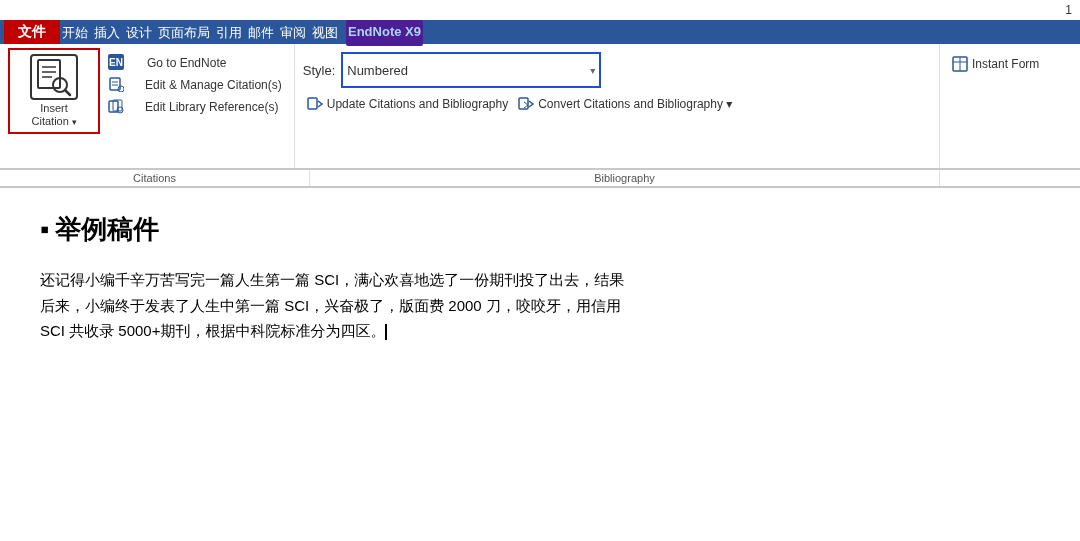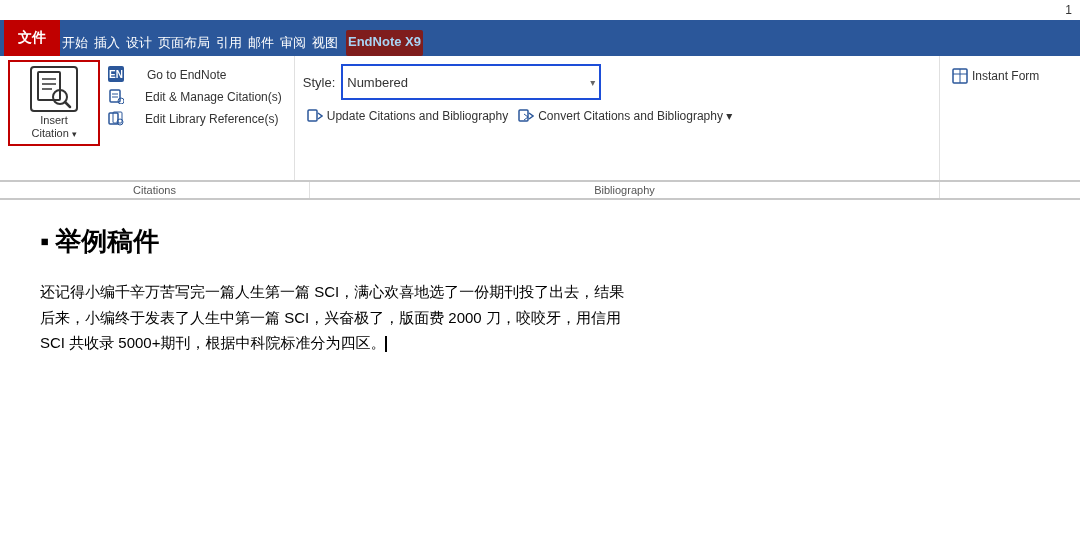--- a/index.html
+++ b/index.html
@@ -19,23 +19,23 @@
       justify-content: flex-end;
       padding-right: 8px;
       font-size: 12px;
       color: #333;
       align-items: center;
     }
 
     
     .menu-bar {
       display: flex;
-      align-items: flex-end;
+      align-items: flex-start;
       background: #2b579a;
-      height: 36px;
+      height: 24px;
       padding: 0 4px;
     }
 
     .menu-file-btn {
       background: #c00000;
       color: #fff;
       font-size: 14px;
       font-weight: bold;
       padding: 4px 14px;
       border: none;
@@ -52,21 +52,21 @@
 
     .menu-item {
       color: #fff;
       font-size: 13px;
       padding: 4px 2px;
       cursor: pointer;
       border-radius: 2px;
     }
 
     .menu-item.active {
-      background: #7f1d1d;
+      background: #4c1d95;
       color: #2b579a;
     }
 
     .menu-item.endnote {
       color: #a8d4f5;
       font-weight: bold;
       margin-left: 4px;
     }
 
     

